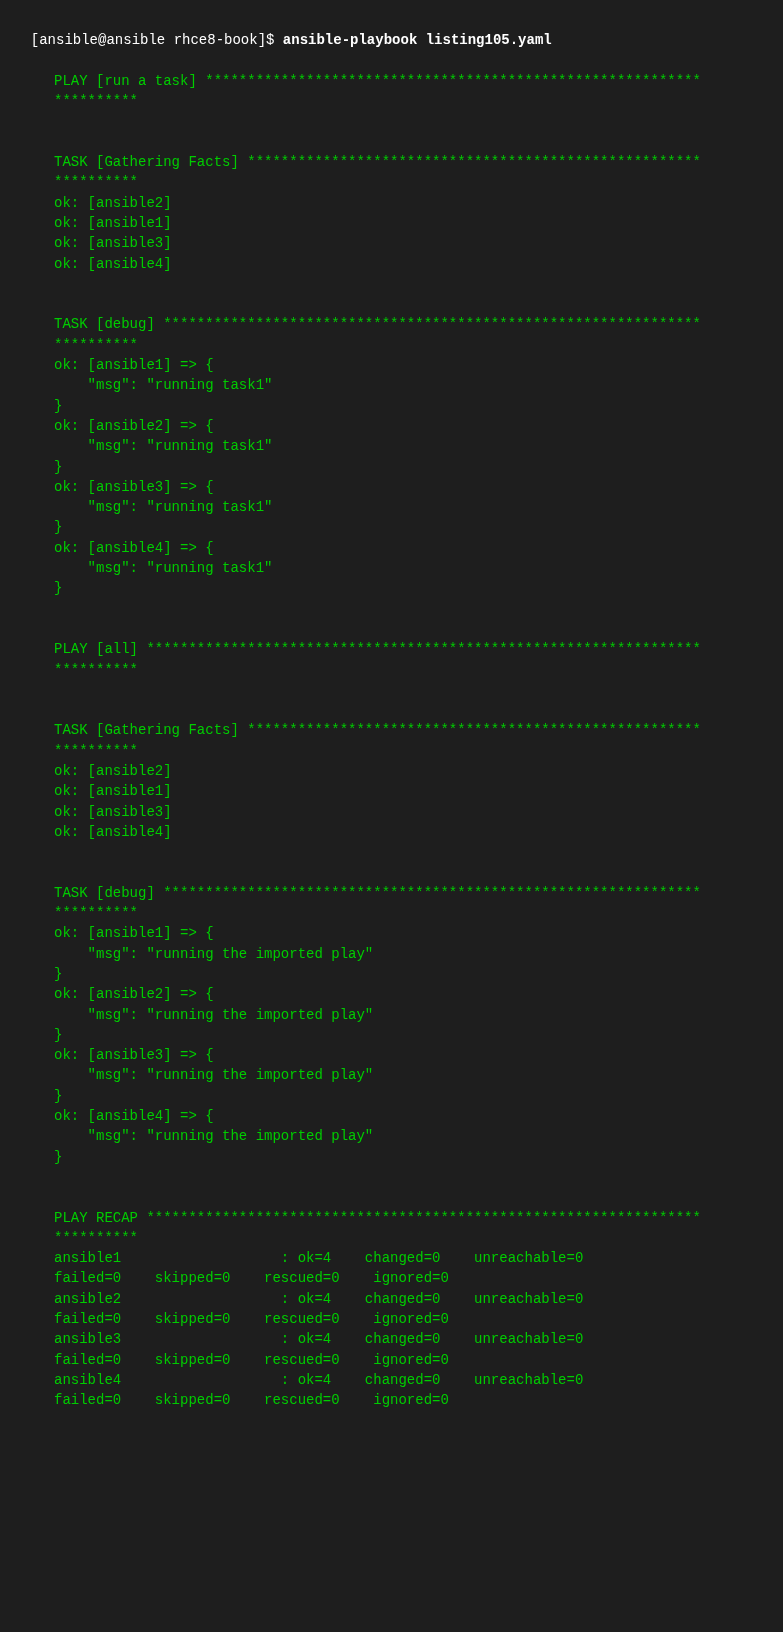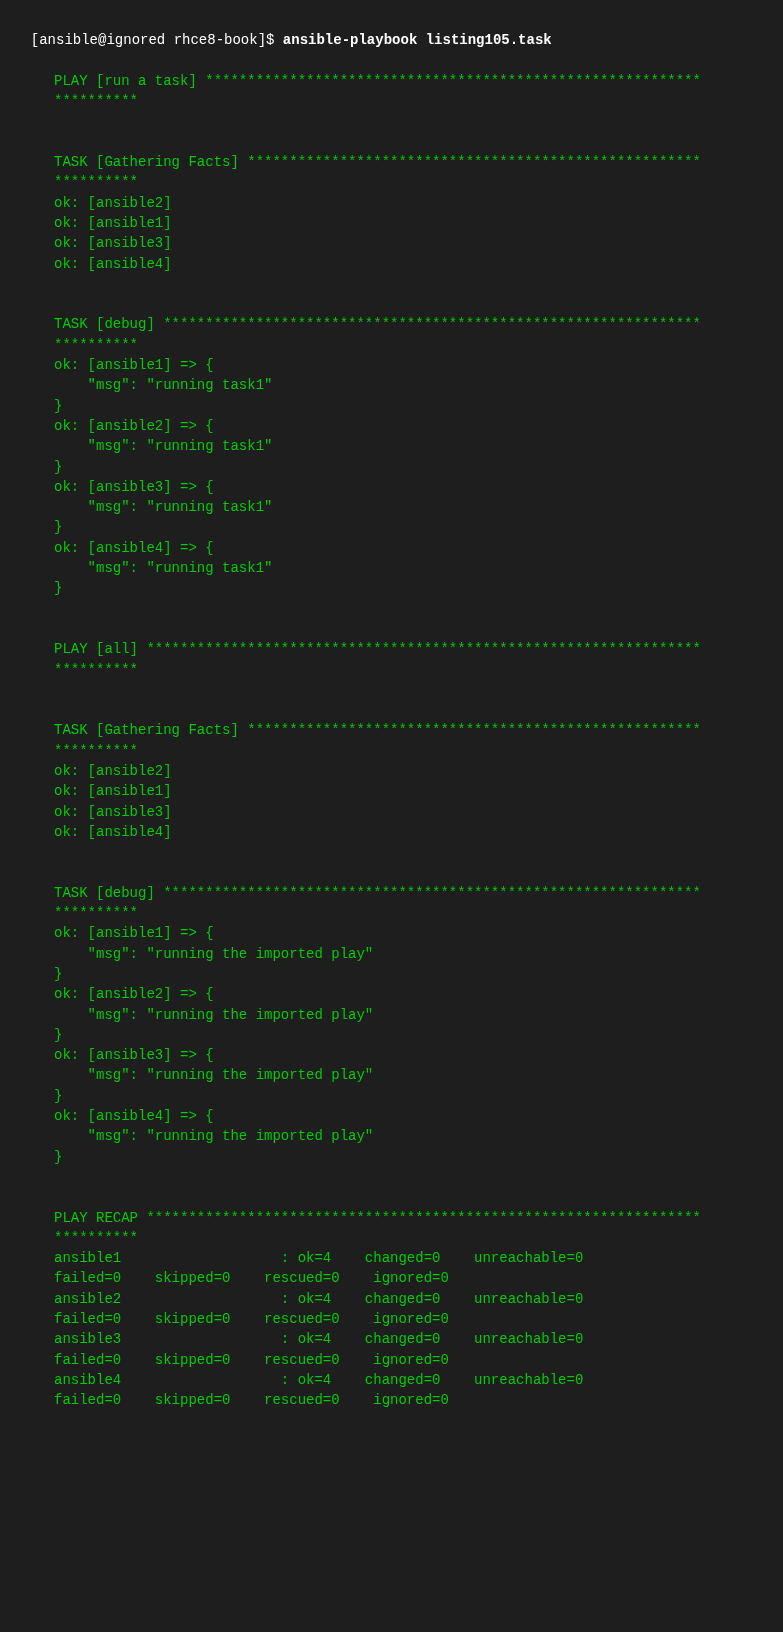--- a/index.html
+++ b/index.html
@@ -34,15 +34,15 @@
 
     .bold-text {
       font-weight: bold;
       color: #ffffff;
     }
   </style>
 </head>
 <body>
 
 <div class="terminal">
-  <span class="white-text">[ansible@ignored rhce8-book]$ </span><span class="bold-text">ansible-playbook listing105.task</span>
+  <span class="white-text">[ansible@ansible rhce8-book]$ </span><span class="bold-text">ansible-playbook listing105.yaml</span>
 </div>
 <div class="terminal green-text" id="terminal-body"><div>&nbsp;</div><div>PLAY [run a task] ***********************************************************</div><div>**********</div><div>&nbsp;</div><div>&nbsp;</div><div>TASK [Gathering Facts] ******************************************************</div><div>**********</div><div>ok: [ansible2]</div><div>ok: [ansible1]</div><div>ok: [ansible3]</div><div>ok: [ansible4]</div><div>&nbsp;</div><div>&nbsp;</div><div>TASK [debug] ****************************************************************</div><div>**********</div><div>ok: [ansible1] =&gt; {</div><div>    "msg": "running task1"</div><div>}</div><div>ok: [ansible2] =&gt; {</div><div>    "msg": "running task1"</div><div>}</div><div>ok: [ansible3] =&gt; {</div><div>    "msg": "running task1"</div><div>}</div><div>ok: [ansible4] =&gt; {</div><div>    "msg": "running task1"</div><div>}</div><div>&nbsp;</div><div>&nbsp;</div><div>PLAY [all] ******************************************************************</div><div>**********</div><div>&nbsp;</div><div>&nbsp;</div><div>TASK [Gathering Facts] ******************************************************</div><div>**********</div><div>ok: [ansible2]</div><div>ok: [ansible1]</div><div>ok: [ansible3]</div><div>ok: [ansible4]</div><div>&nbsp;</div><div>&nbsp;</div><div>TASK [debug] ****************************************************************</div><div>**********</div><div>ok: [ansible1] =&gt; {</div><div>    "msg": "running the imported play"</div><div>}</div><div>ok: [ansible2] =&gt; {</div><div>    "msg": "running the imported play"</div><div>}</div><div>ok: [ansible3] =&gt; {</div><div>    "msg": "running the imported play"</div><div>}</div><div>ok: [ansible4] =&gt; {</div><div>    "msg": "running the imported play"</div><div>}</div><div>&nbsp;</div><div>&nbsp;</div><div>PLAY RECAP ******************************************************************</div><div>**********</div><div>ansible1                   : ok=4    changed=0    unreachable=0</div><div>failed=0    skipped=0    rescued=0    ignored=0</div><div>ansible2                   : ok=4    changed=0    unreachable=0</div><div>failed=0    skipped=0    rescued=0    ignored=0</div><div>ansible3                   : ok=4    changed=0    unreachable=0</div><div>failed=0    skipped=0    rescued=0    ignored=0</div><div>ansible4                   : ok=4    changed=0    unreachable=0</div><div>failed=0    skipped=0    rescued=0    ignored=0</div></div>
 
 </body></html>

